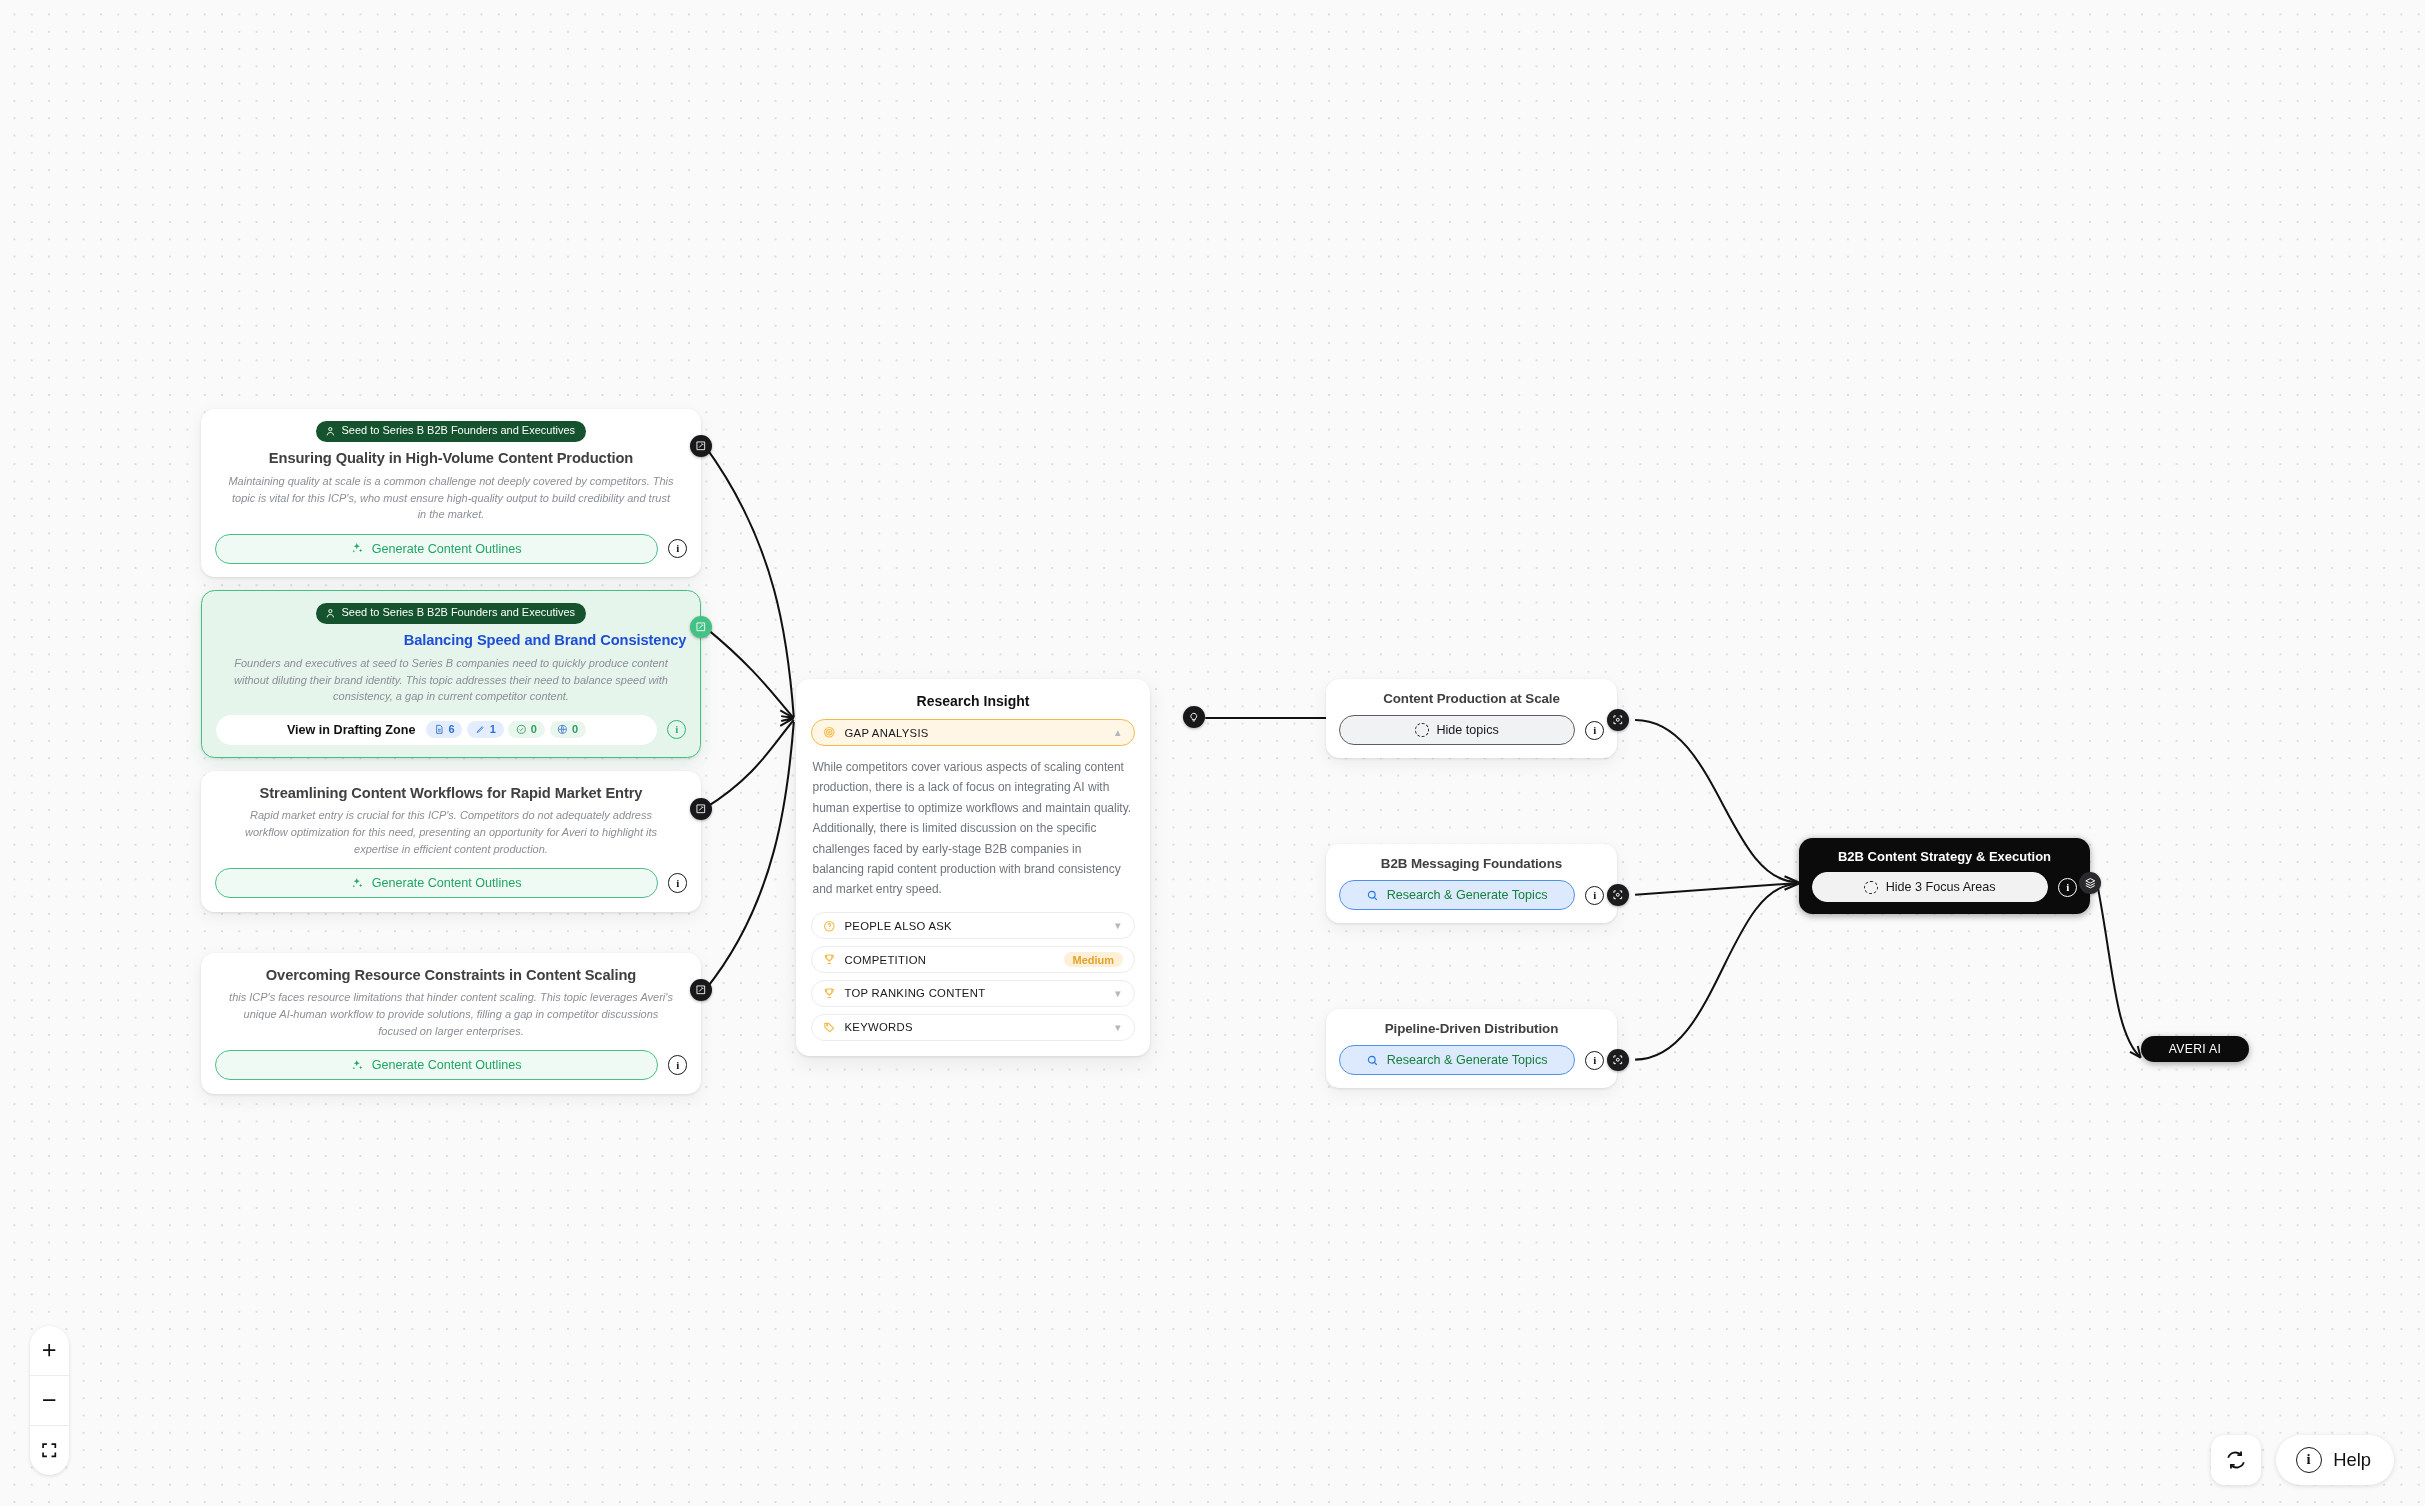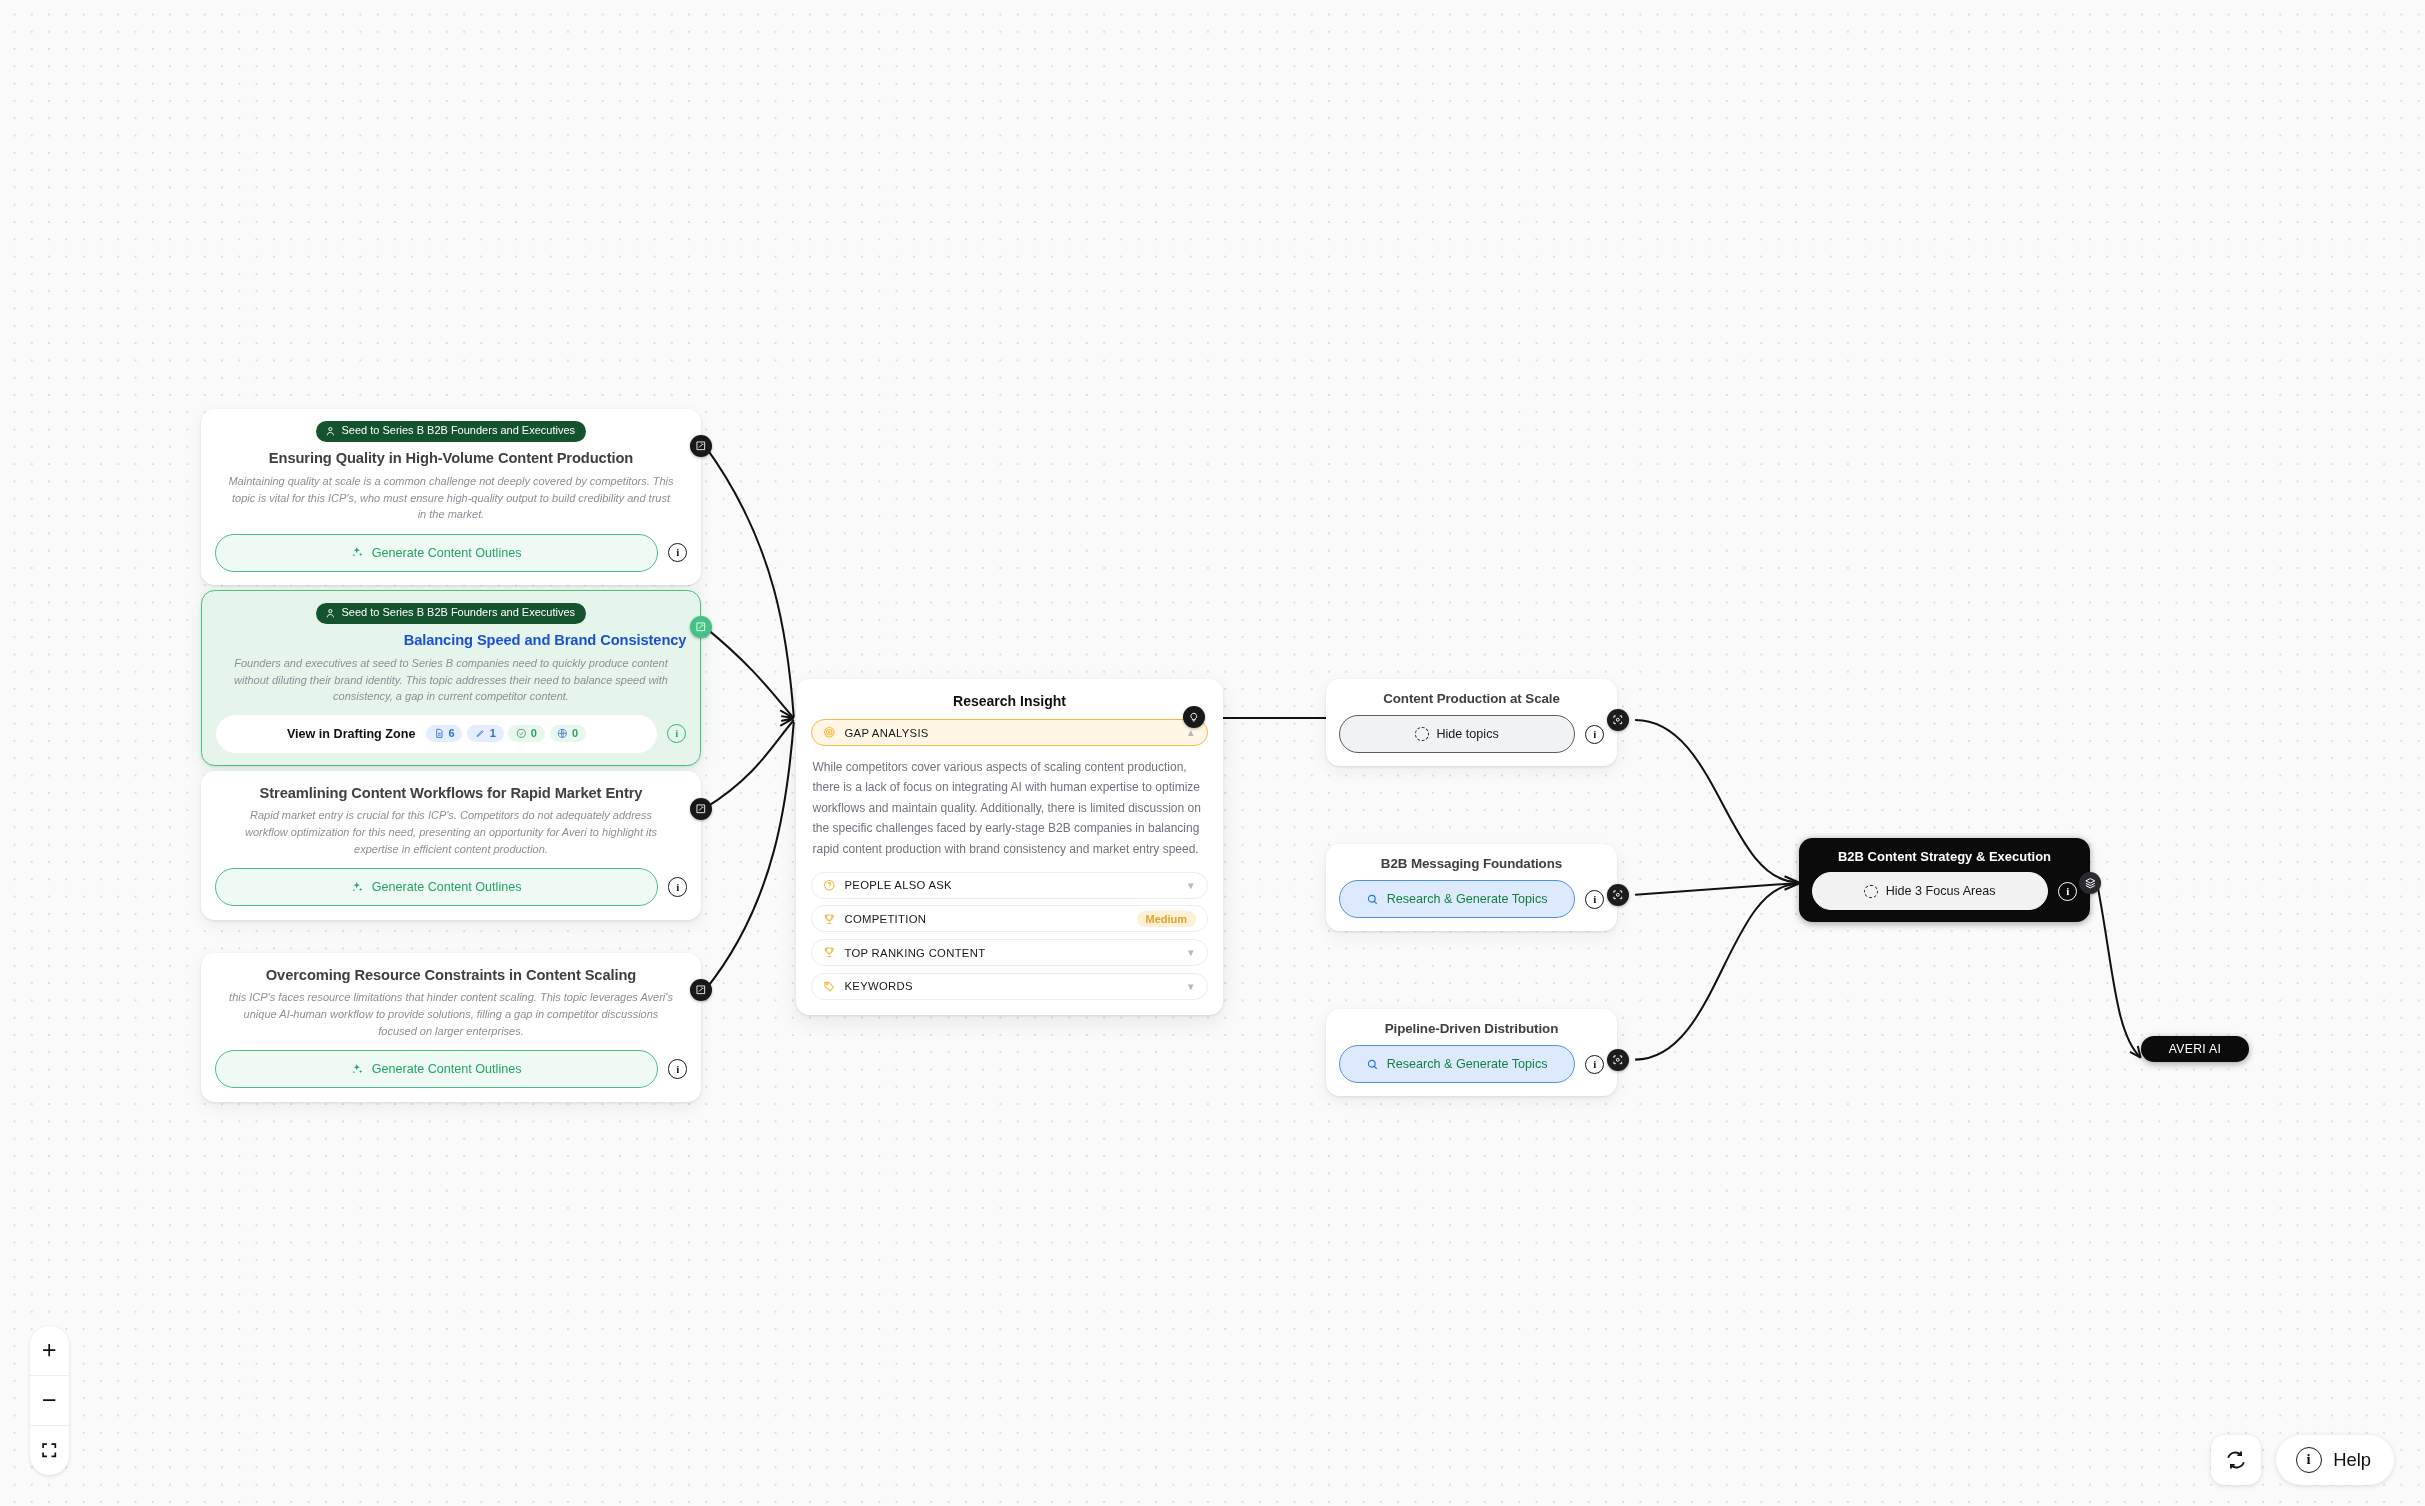--- a/index.html
+++ b/index.html
@@ -41,21 +41,21 @@
   .node.selected .node-title{color:#1d4ed8;text-align:right;}
   .node-desc{
     text-align:center;font-size:11px;line-height:1.52;font-style:italic;
     color:#8b8f96;margin:6.8px 13.6px 0 13.6px;
   }
 
   
   .btn{
     display:flex;align-items:center;justify-content:center;gap:7.8px;
     border-radius:969px;box-sizing:border-box;font-size:12.6px;
-    height:38px;cursor:pointer;user-select:none;
+    height:30px;cursor:pointer;user-select:none;
   }
   .btn-outline-green{
     border:1.4px solid #4cbf86;background:#eefaf3;color:#23a566;font-weight:400;
   }
   .btn-white{
     background:#fff;color:#111;font-weight:700;font-size:12.6px;gap:8.7px;
     border:1px solid #fff;
   }
   .btn-grey{
     background:#f1f2f3;border:1.4px solid #5c5c60;color:#16181c;font-weight:400;
@@ -93,21 +93,21 @@
   .handle{
     position:absolute;width:22px;height:22px;border-radius:50%;
     background:#18181b;display:flex;align-items:center;justify-content:center;
     box-shadow:0 1px 2.9px rgba(0,0,0,.3);cursor:pointer;z-index:6;
   }
   .handle.green{background:#44c285;}
   .handle.grey{background:#1c1c1f;}
 
   
   .ri{
-    position:absolute;left:796px;top:679px;width:427px;
+    position:absolute;left:796px;top:679px;width:354px;
     background:#fff;border-radius:13.6px;padding:13.6px 14.6px 15.5px 14.6px;
     box-shadow:0 1px 2.9px rgba(0,0,0,.10),0 7.8px 21.3px rgba(0,0,0,.07);
     box-sizing:border-box;
   }
   .ri-title{text-align:center;font-size:14px;font-weight:700;margin-bottom:10.7px;}
   .acc{
     display:flex;align-items:center;border-radius:969px;box-sizing:border-box;
     height:27px;padding:0 11.6px;font-size:11.3px;letter-spacing:0.3px;
     color:#16181c;margin-top:6.8px;cursor:pointer;background:#fff;
     border:1px solid #ececec;

